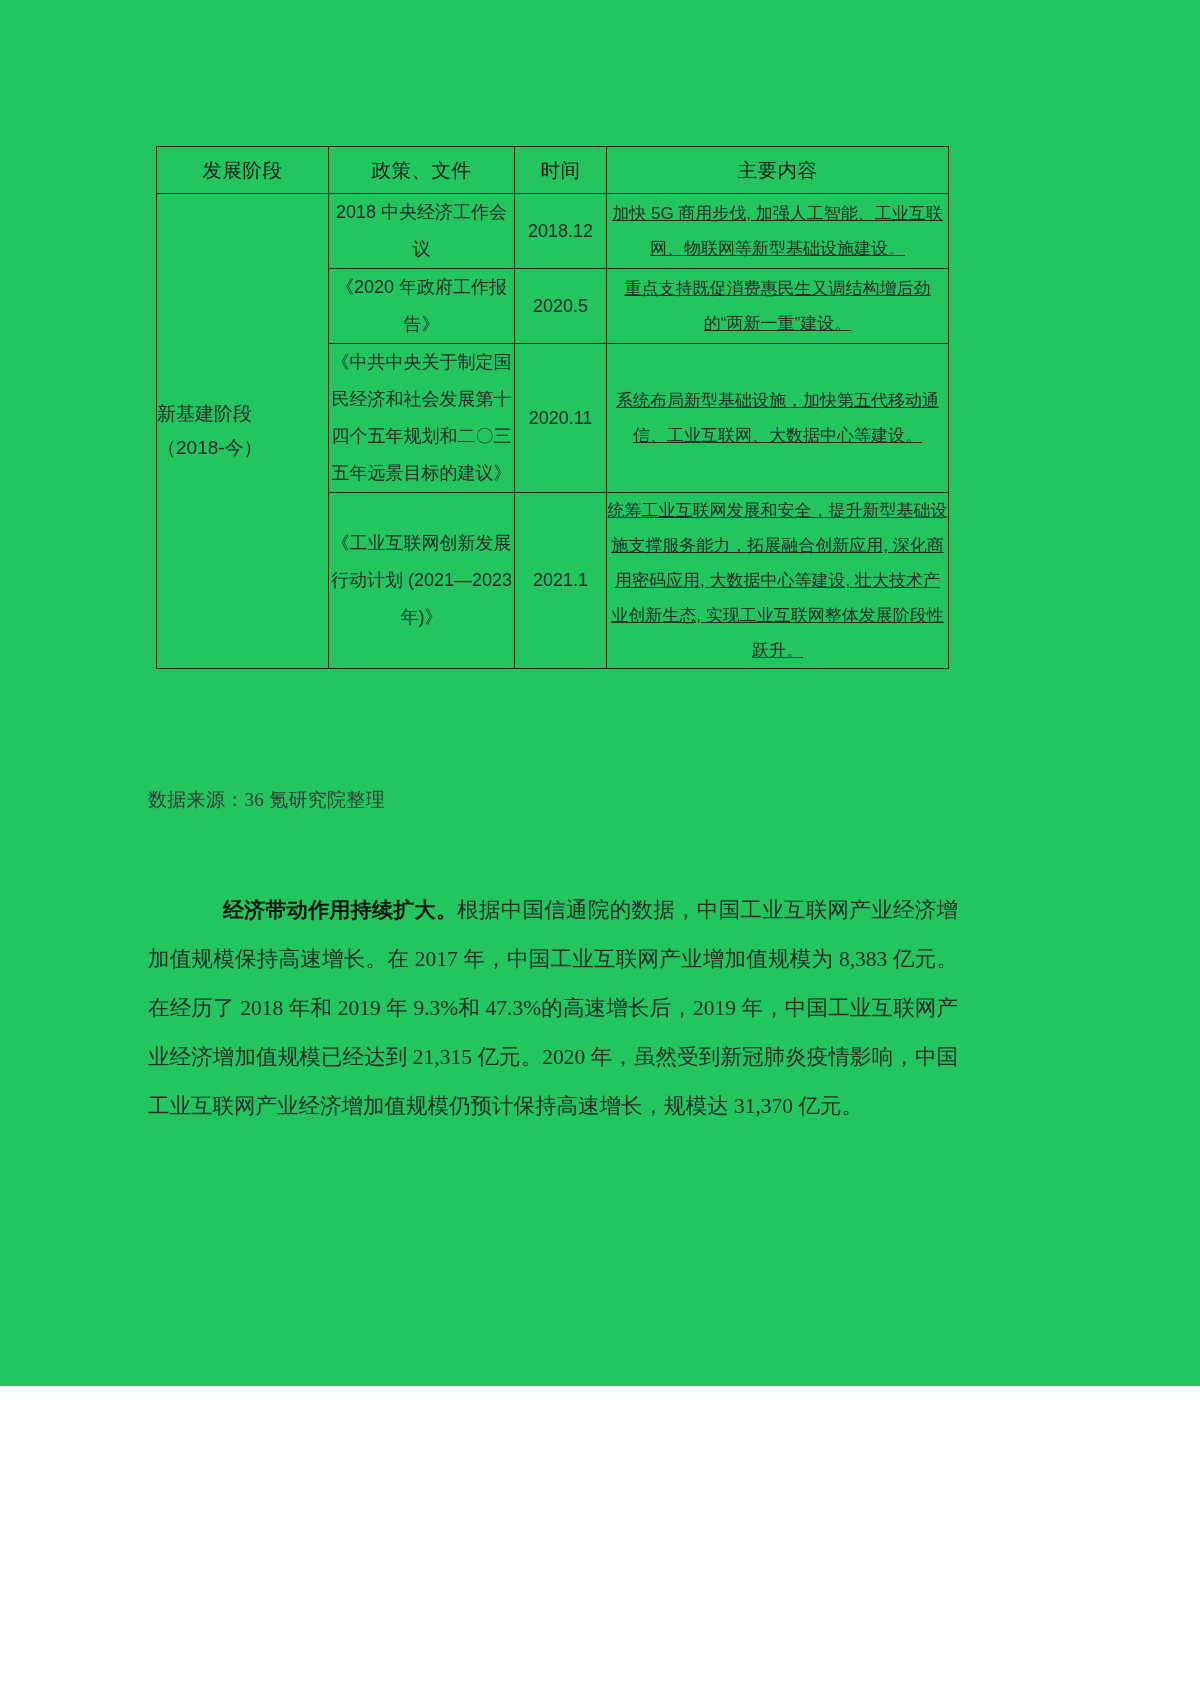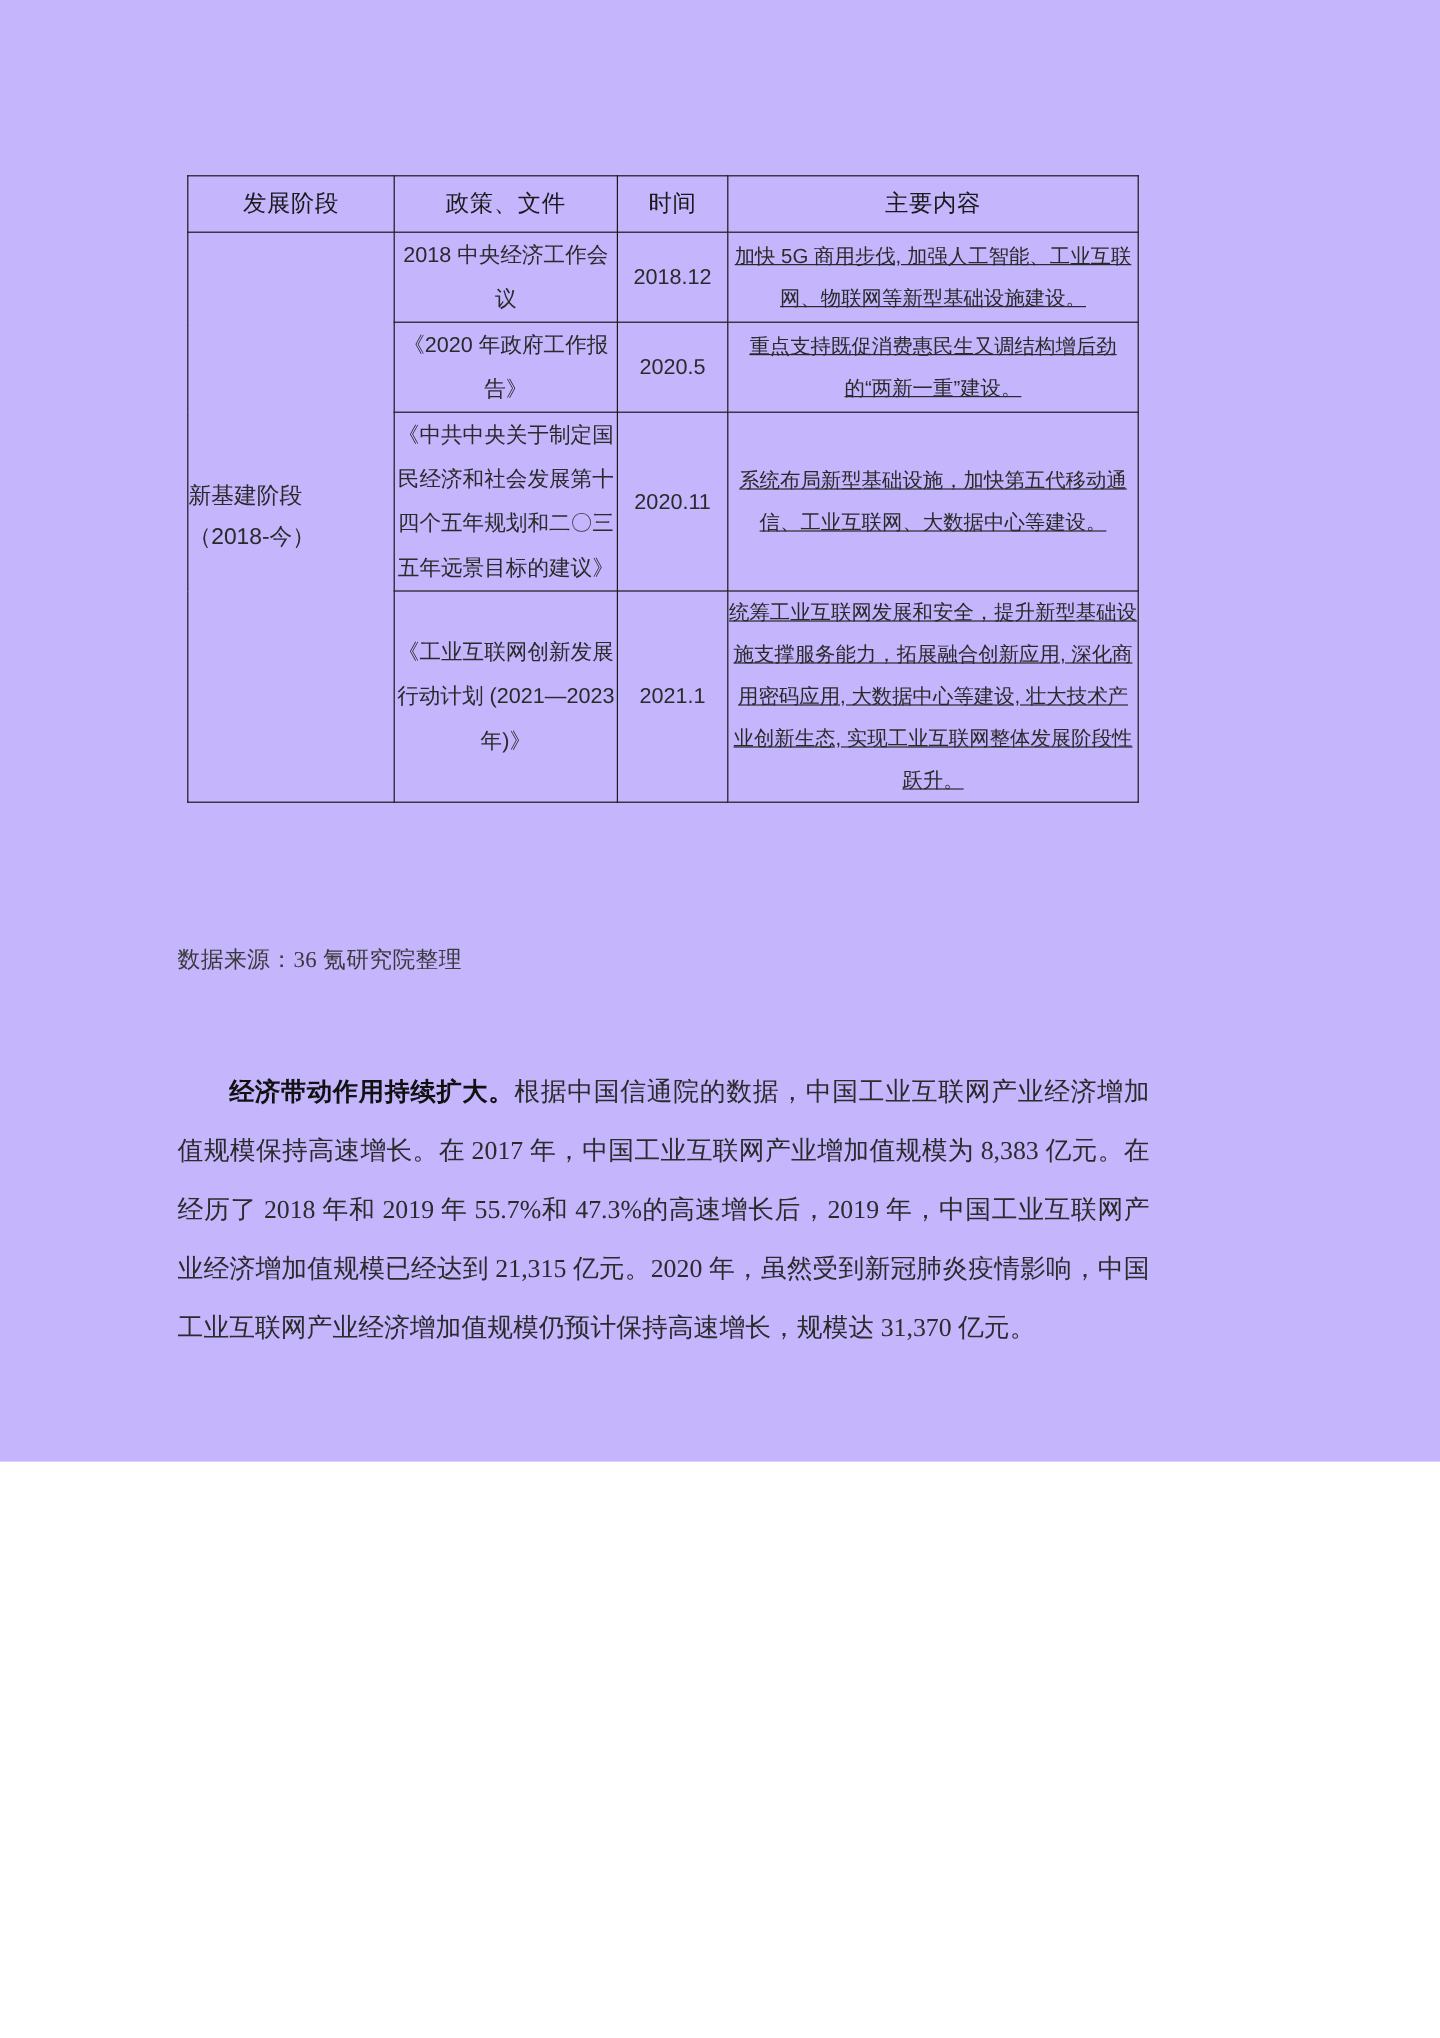--- a/index.html
+++ b/index.html
@@ -13,22 +13,22 @@
     position: relative;
     font-family: "Liberation Serif", "DejaVu Serif", serif;
     color: #222222;
     -webkit-font-smoothing: antialiased;
   }
 
   .page {
     position: absolute;
     left: 0; top: 0;
     width: 1200px;
-    height: 1218px;
-    background: #c4b5fd;
+    height: 1386px;
+    background: #22c55e;
     overflow: hidden;
   }
 
   
   .table-wrap {
     position: absolute;
     left: 156px;
     top: 146px;
     width: 792px;
   }
@@ -120,20 +120,21 @@
     text-align: justify;
     text-justify: inter-ideograph;
     text-indent: 2em;
     word-break: break-all;
   }
   .body-para b.lead {
     font-family: Liberation Serif, serif;
     font-weight: bold;
     color: #111;
     font-size: 21px;
+    margin-left: 32px;
   }
 
   
   .page-number {
     position: absolute;
     left: 0;
     top: 1444px;
     width: 1200px;
     text-align: center;
     font-family: "Liberation Serif", "DejaVu Serif", serif;
@@ -186,17 +187,17 @@
           <td class="policy-cell">《工业互联网创新发展行动计划 (2021—2023 年)》</td>
           <td class="time-cell">2021.1</td>
           <td class="main-cell">统筹工业互联网发展和安全，提升新型基础设施支撑服务能力，拓展融合创新应用, 深化商用密码应用, 大数据中心等建设, 壮大技术产业创新生态, 实现工业互联网整体发展阶段性跃升。</td>
         </tr>
       </tbody>
     </table>
   </div>
 
   <div class="source-line">数据来源：36 氪研究院整理</div>
 
-  <p class="body-para"><b class="lead">经济带动作用持续扩大。</b><span>根据中国信通院的数据，中国工业互联网产业经济增加值规模保持高速增长。在 2017 年，中国工业互联网产业增加值规模为 8,383 亿元。在经历了 2018 年和 2019 年 55.7%和 47.3%的高速增长后，2019 年，中国工业互联网产业经济增加值规模已经达到 21,315 亿元。2020 年，虽然受到新冠肺炎疫情影响，中国工业互联网产业经济增加值规模仍预计保持高速增长，规模达 31,370 亿元。</span></p>
+  <p class="body-para"><b class="lead">经济带动作用持续扩大。</b><span>根据中国信通院的数据，中国工业互联网产业经济增加值规模保持高速增长。在 2017 年，中国工业互联网产业增加值规模为 8,383 亿元。在经历了 2018 年和 2019 年 9.3%和 47.3%的高速增长后，2019 年，中国工业互联网产业经济增加值规模已经达到 21,315 亿元。2020 年，虽然受到新冠肺炎疫情影响，中国工业互联网产业经济增加值规模仍预计保持高速增长，规模达 31,370 亿元。</span></p>
 
   <div class="page-number">3</div>
 
 </div>
 
 </body></html>

